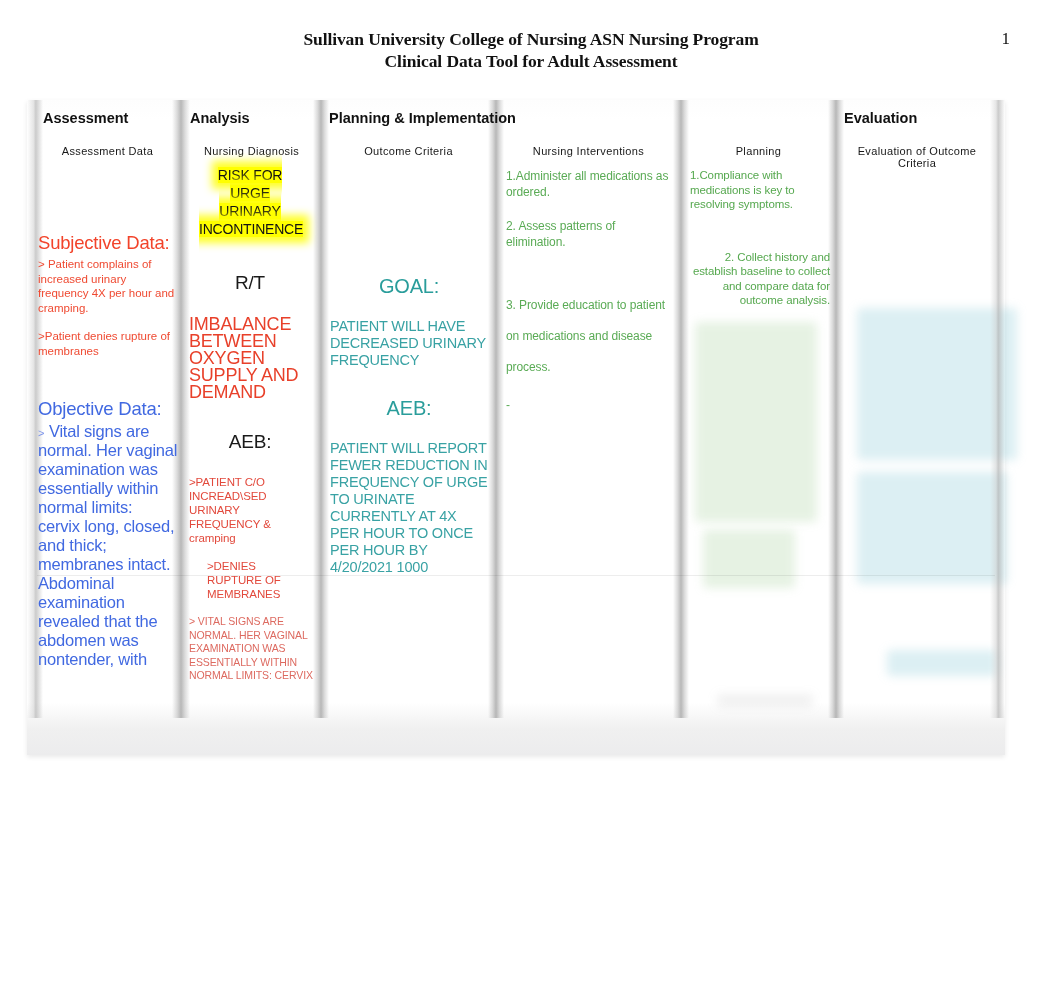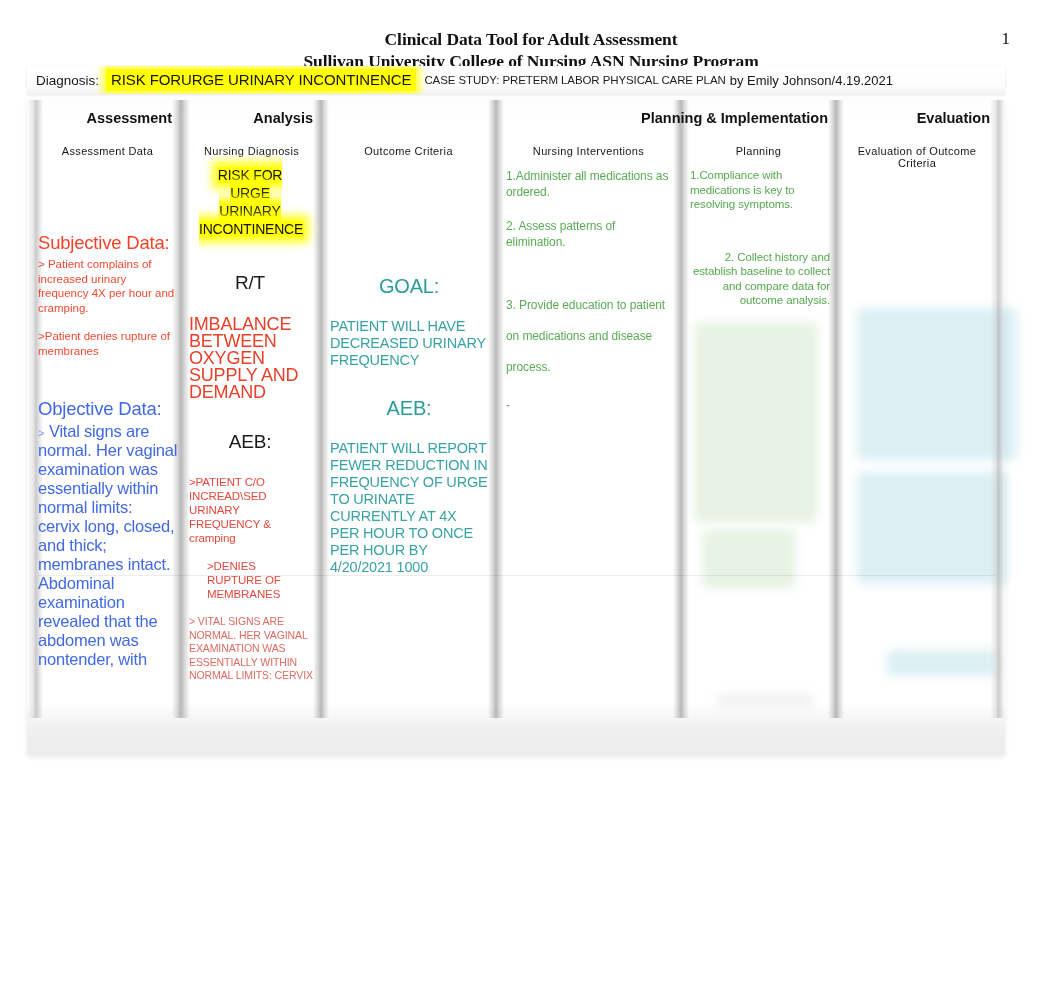--- a/index.html
+++ b/index.html
@@ -130,21 +130,21 @@
     background: rgba(0,0,0,0.07);
   }
 
   
   .grp-head {
     position: absolute;
     font-family: "Liberation Sans", sans-serif;
     font-weight: bold;
     font-size: 14.5px;
     color: #111111;
-    text-align: right;
+    text-align: left;
   }
   .sub-head {
     position: absolute;
     font-family: "Liberation Sans", sans-serif;
     font-size: 11px;
     color: #181818;
     text-align: center;
     letter-spacing: 0.35px;
   }
 
@@ -259,31 +259,25 @@
   .wm-gray {
     background: rgba(150,150,150,0.13);
   }
 </style>
 </head>
 <body>
 
 <div id="page">
 
   <div class="doc-title-wrap">
+    <div class="doc-title">Sullivan University College of Nursing ASN Nursing Program</div>
     <div class="doc-title">Clinical Data Tool for Adult Assessment</div>
-    <div class="doc-title">Sullivan University College of Nursing ASN Nursing Program</div>
   </div>
   <div class="page-number">1</div>
 
-  <div class="diagnosis-bar">
-    <span class="diag-label">Diagnosis:</span>
-    <span class="diag-highlight">RISK FORURGE URINARY INCONTINENCE</span>
-    <span class="diag-case">CASE STUDY: PRETERM LABOR PHYSICAL CARE PLAN</span>
-    <span class="diag-author">by Emily Johnson/4.19.2021</span>
-  </div>
 
   <div id="tablewrap">
 
     <div class="wm wm-green" style="left:668px; top:222px; width:122px; height:200px; border-radius:4px;"></div>
     <div class="wm wm-green" style="left:676px; top:430px; width:92px; height:58px; border-radius:4px;"></div>
     <div class="wm wm-blue" style="left:830px; top:208px; width:160px; height:152px; border-radius:4px;"></div>
     <div class="wm wm-blue" style="left:830px; top:372px; width:150px; height:112px; border-radius:4px;"></div>
     <div class="wm wm-blue" style="left:860px; top:550px; width:110px; height:26px; border-radius:4px;"></div>
     <div class="wm wm-gray" style="left:690px; top:594px; width:96px; height:13px; border-radius:3px;"></div>
 

